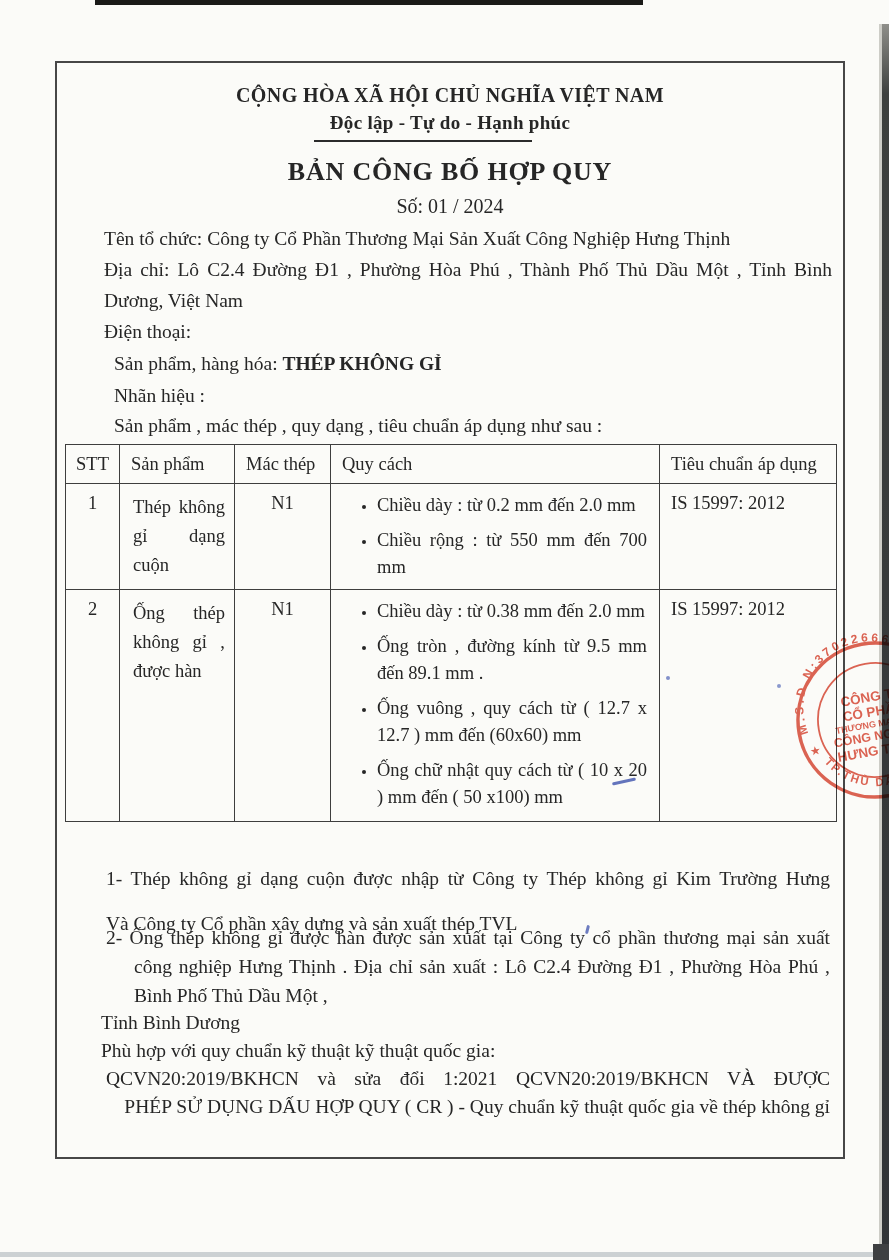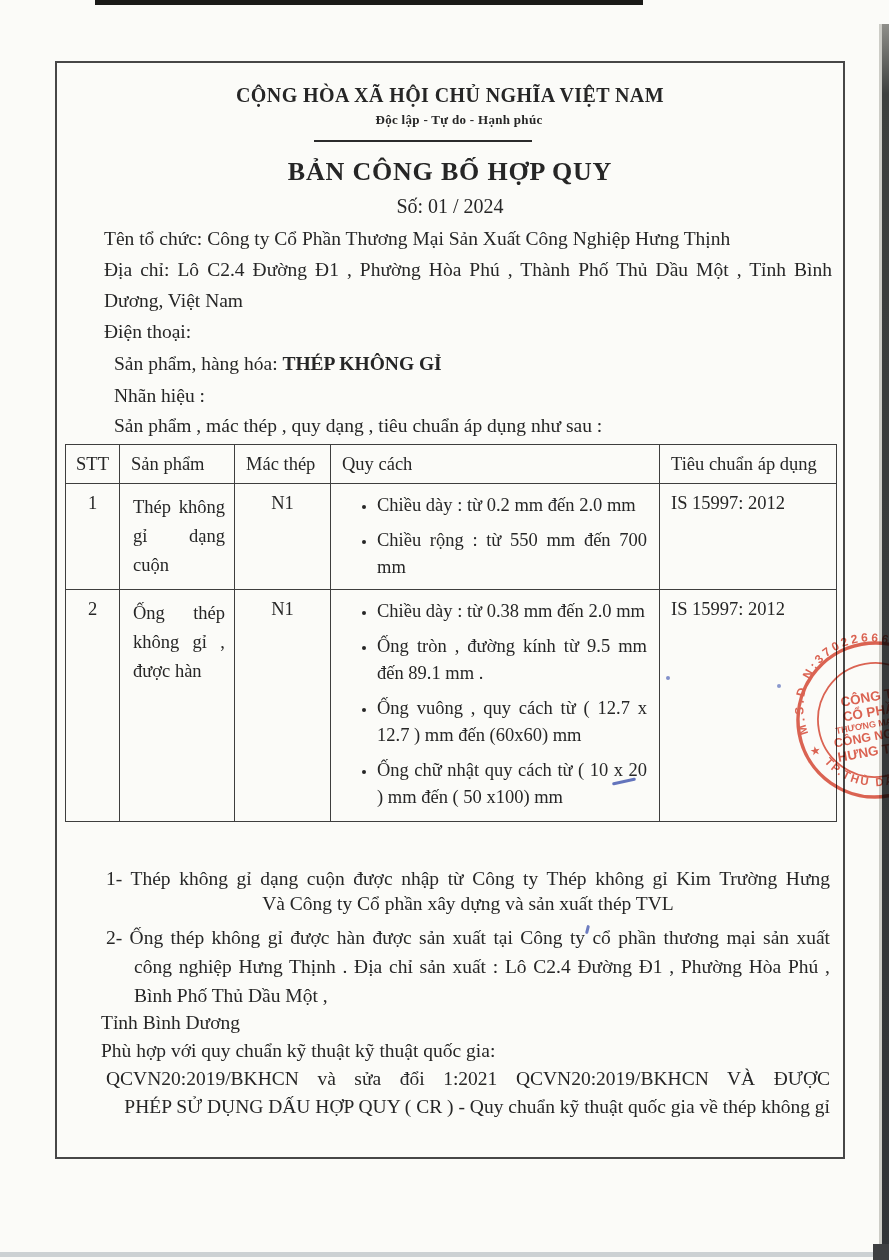--- a/index.html
+++ b/index.html
@@ -17,21 +17,21 @@
                      box-shadow:-3px 0 0 rgba(196,196,190,.85); }
   .artifact-bottom { left:0; bottom:3px; width:889px; height:5px; background:#ccd1d3; }
   .artifact-corner { right:0; bottom:0; width:16px; height:16px; background:#3e4042; }
 
   
   .page-frame { left:55px; top:61px; width:790px; height:1098px;
                 border:2px solid #474747; box-sizing:border-box; }
 
   .center { width:100%; text-align:center; }
   .nat1 { top:21px; font-size:20px; font-weight:bold; letter-spacing:.4px; }
-  .nat2 { top:49px; font-size:13px; font-weight:bold; letter-spacing:.3px;margin-left:9px; }
+  .nat2 { top:49px; font-size:19px; font-weight:bold; letter-spacing:.3px; }
   .nat-underline { left:257px; top:77px; width:218px; height:2px; background:#2b2b2b; }
   .doc-title { margin:0; top:94px; font-size:26px; font-weight:bold; letter-spacing:.8px; }
   .doc-number { top:132px; font-size:20px; }
 
   .p { margin:0; position:absolute; font-size:19.5px; line-height:31px; }
   .p1 { left:47px; top:160px; width:728px; }
   .p2 { left:47px; top:191px; width:728px; text-align:justify; }
   .p3 { left:47px; top:253px; width:700px; }
   .p4 { left:57px; top:285px; width:718px; }
   .p5 { left:57px; top:317px; width:700px; }
@@ -55,21 +55,21 @@
   .c-spec li { text-align:justify; line-height:27px; margin:0 0 8px 0; }
   .c-spec li::marker { font-size:14px; }
 
   
   .note { position:absolute; left:0; right:13px; font-size:19.5px; line-height:29px; }
   .n-i0 { padding-left:44px; }
   .n-i1 { padding-left:49px; }
   .n-i2 { padding-left:77px; }
   .n-il { padding-left:3px; }
   .n-just { text-align:justify; text-align-last:justify; }
-  .nl1 { top:801px; } .nl2 { top:826px;text-align:center; } .nl3 { top:860px; }
+  .nl1 { top:801px; } .nl2 { top:846px; } .nl3 { top:860px; }
   .nl4 { top:889px; } .nl5 { top:918px; } .nl6 { top:945px; }
   .nl7 { top:973px; } .nl8 { top:1001px; } .nl9 { top:1029px;text-align:right; }
 
   
   .stamp { position:absolute; left:788px; top:633px; width:174px; height:174px;
            mix-blend-mode:multiply; opacity:.95; }
   .stamp text { font-family:"Liberation Sans","DejaVu Sans",sans-serif; font-weight:bold; }
 
   
   .ink1 { left:612px; top:780px; width:24px; height:3px; background:#3d52ad;

